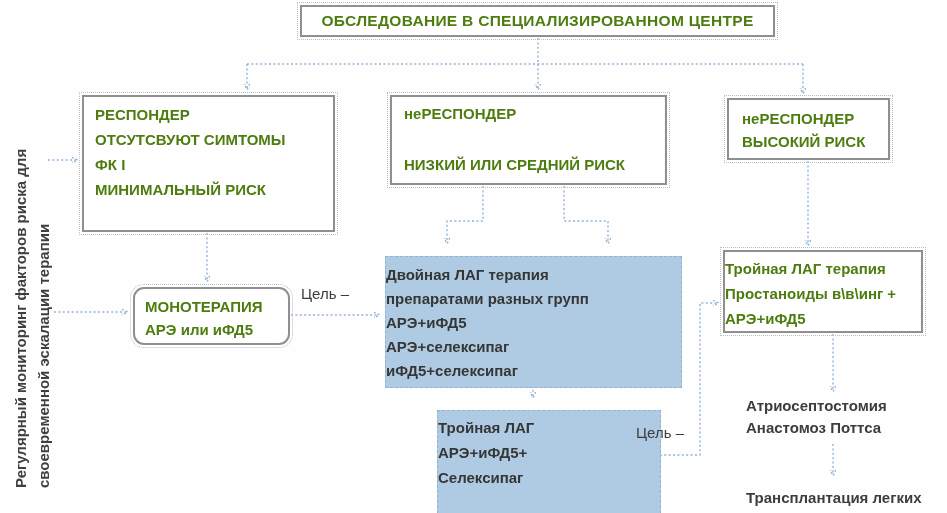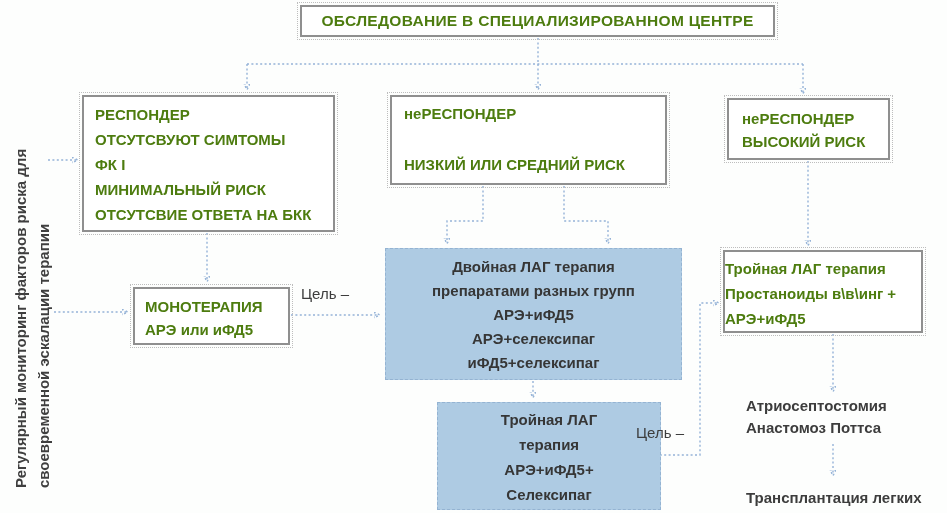--- a/index.html
+++ b/index.html
@@ -13,37 +13,37 @@
 
   .node {
     position:absolute; box-sizing:border-box; background:#ffffff;
     border:2px solid #8f8f8f; outline:1px dotted #bdbdbd; outline-offset:2px;
     font-weight:bold; font-size:15px; color:#4d7c0f;
   }
   .node .ln { display:block; }
 
   .blue {
     background:#aecbe3; border:1px dashed #94b3d2; outline:none;
-    text-align:center; color:#363636;
+    text-align:left; color:#363636;margin-top:8px;
   }
 
   .center-box { left:300px; top:5px; width:475px; height:32px;
     display:flex; align-items:center; justify-content:center; font-size:15.5px; letter-spacing:.3px; }
 
   .responder-box { left:82px; top:95px; width:253px; height:137px;
     padding:5px 12px 0 11px; line-height:25px; }
 
   .nonresp-mid-box { left:390px; top:95px; width:277px; height:90px;
     padding:8px 10px 10px 12px; display:flex; flex-direction:column; justify-content:space-between; }
 
   .nonresp-high-box { left:727px; top:98px; width:163px; height:62px;
     padding:7px 0 0 13px; line-height:23px; }
 
   .mono-box { left:133px; top:287px; width:157px; height:58px;
-    padding:6px 0 0 10px; line-height:23px; }
+    padding:6px 0 0 10px; line-height:23px;border-radius:11px; }
 
   .dual-box { left:385px; top:248px; width:297px; height:132px;
     padding-top:6px; line-height:24px; font-size:15px; }
 
   .triple-oral-box { left:437px; top:402px; width:224px; height:108px;
     padding-top:4px; line-height:25px; }
 
   .triple-prost-box { left:723px; top:250px; width:200px; height:83px;
     padding-top:4px; line-height:25px; text-align:left; }
 
@@ -96,21 +96,20 @@
 
   <div class="node center-box">
     <span>ОБСЛЕДОВАНИЕ В СПЕЦИАЛИЗИРОВАННОМ ЦЕНТРЕ</span>
   </div>
 
   <div class="node responder-box">
     <span class="ln">РЕСПОНДЕР</span>
     <span class="ln">ОТСУТСВУЮТ СИМТОМЫ</span>
     <span class="ln">ФК I</span>
     <span class="ln">МИНИМАЛЬНЫЙ РИСК</span>
-    <span class="ln">ОТСУТСВИЕ ОТВЕТА НА БКК</span>
   </div>
 
   <div class="node nonresp-mid-box">
     <span class="ln">неРЕСПОНДЕР</span>
     <span class="ln">НИЗКИЙ ИЛИ СРЕДНИЙ РИСК</span>
   </div>
 
   <div class="node nonresp-high-box">
     <span class="ln">неРЕСПОНДЕР</span>
     <span class="ln">ВЫСОКИЙ РИСК</span>
@@ -126,21 +125,20 @@
   <div class="node blue dual-box">
     <span class="ln">Двойная ЛАГ терапия</span>
     <span class="ln">препаратами разных  групп</span>
     <span class="ln">АРЭ+иФД5</span>
     <span class="ln">АРЭ+селексипаг</span>
     <span class="ln">иФД5+селексипаг</span>
   </div>
 
   <div class="node blue triple-oral-box">
     <span class="ln">Тройная ЛАГ</span>
-    <span class="ln">терапия</span>
     <span class="ln">АРЭ+иФД5+</span>
     <span class="ln">Селексипаг</span>
   </div>
 
   <div class="goal-label goal-triple">Цель –</div>
 
   <div class="node triple-prost-box">
     <span class="ln">Тройная ЛАГ терапия</span>
     <span class="ln">Простаноиды в\в\инг +</span>
     <span class="ln">АРЭ+иФД5</span>

